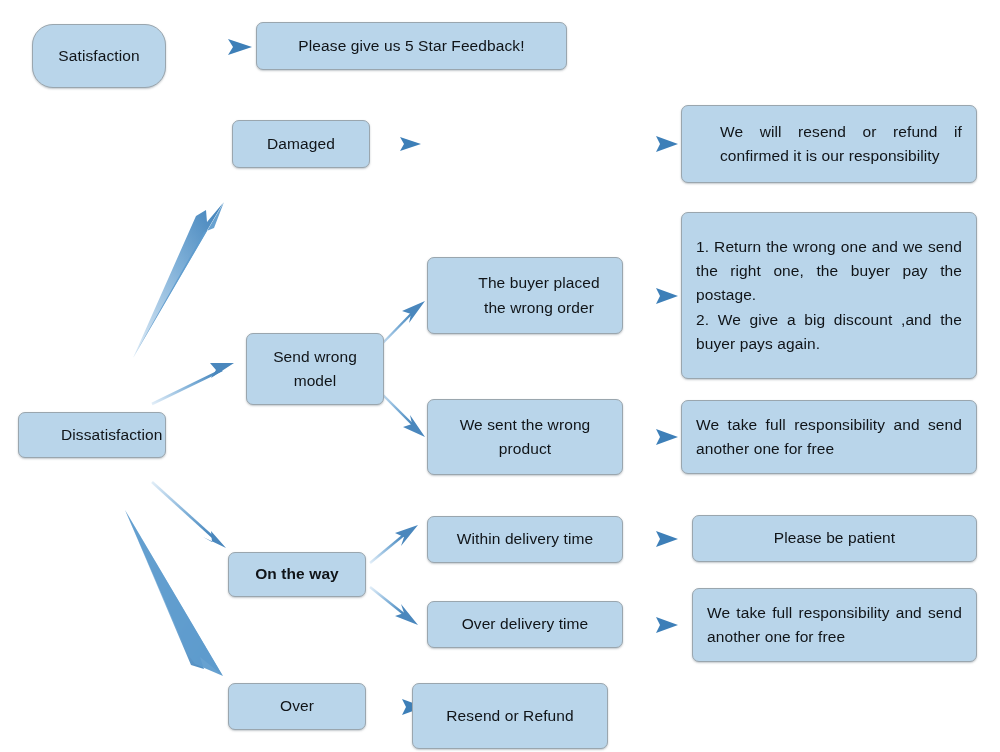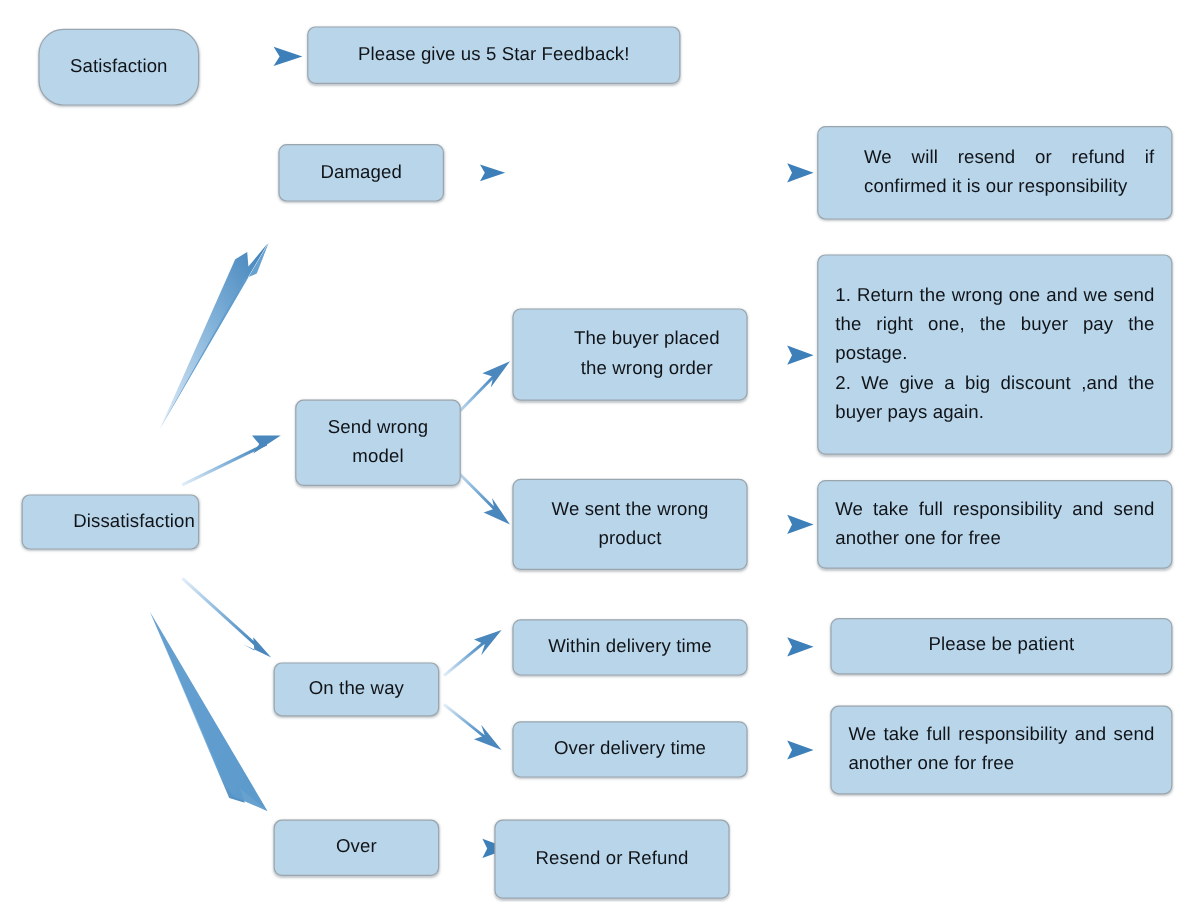--- a/index.html
+++ b/index.html
@@ -188,21 +188,21 @@
   </div>
 
   <div class="node center t-tight" style="left:427px; top:399px; width:196px; height:76px;">
     <span class="txt">We sent the wrong product</span>
   </div>
 
   <div class="node just t-tight" style="left:681px; top:400px; width:296px; height:74px;">
     <span class="txt">We take full responsibility and send another one for free</span>
   </div>
 
-  <div class="node center" style="left:228px; top:552px; width:138px; height:45px;">
+  <div class="node center" style="left:228px; top:552px; width:138px; height:45px;font-weight:bold;">
     <span class="txt">On the way</span>
   </div>
 
   <div class="node center" style="left:692px; top:515px; width:285px; height:47px;">
     <span class="txt">Please be patient</span>
   </div>
 
   <div class="node center" style="left:427px; top:516px; width:196px; height:47px;">
     <span class="txt">Within delivery time</span>
   </div>

